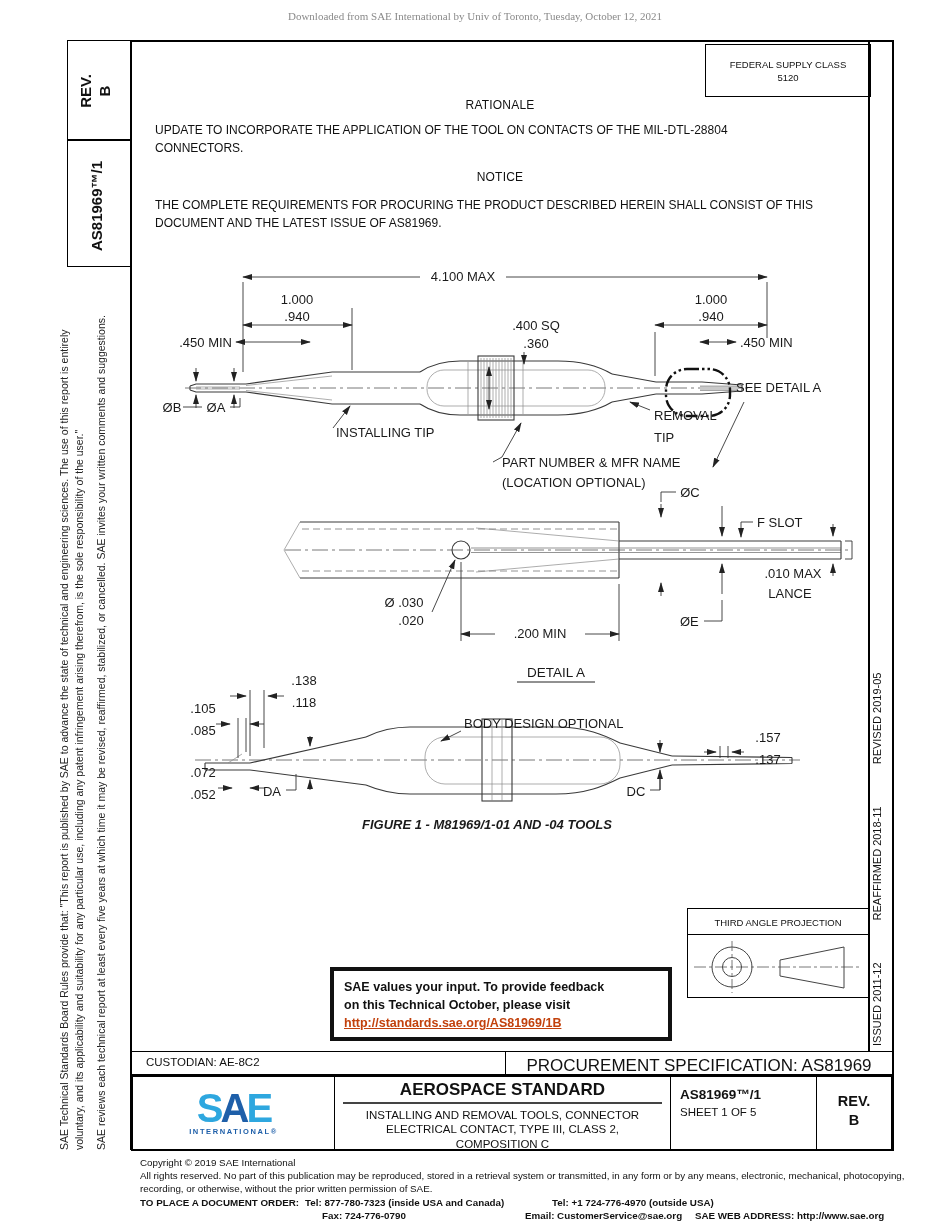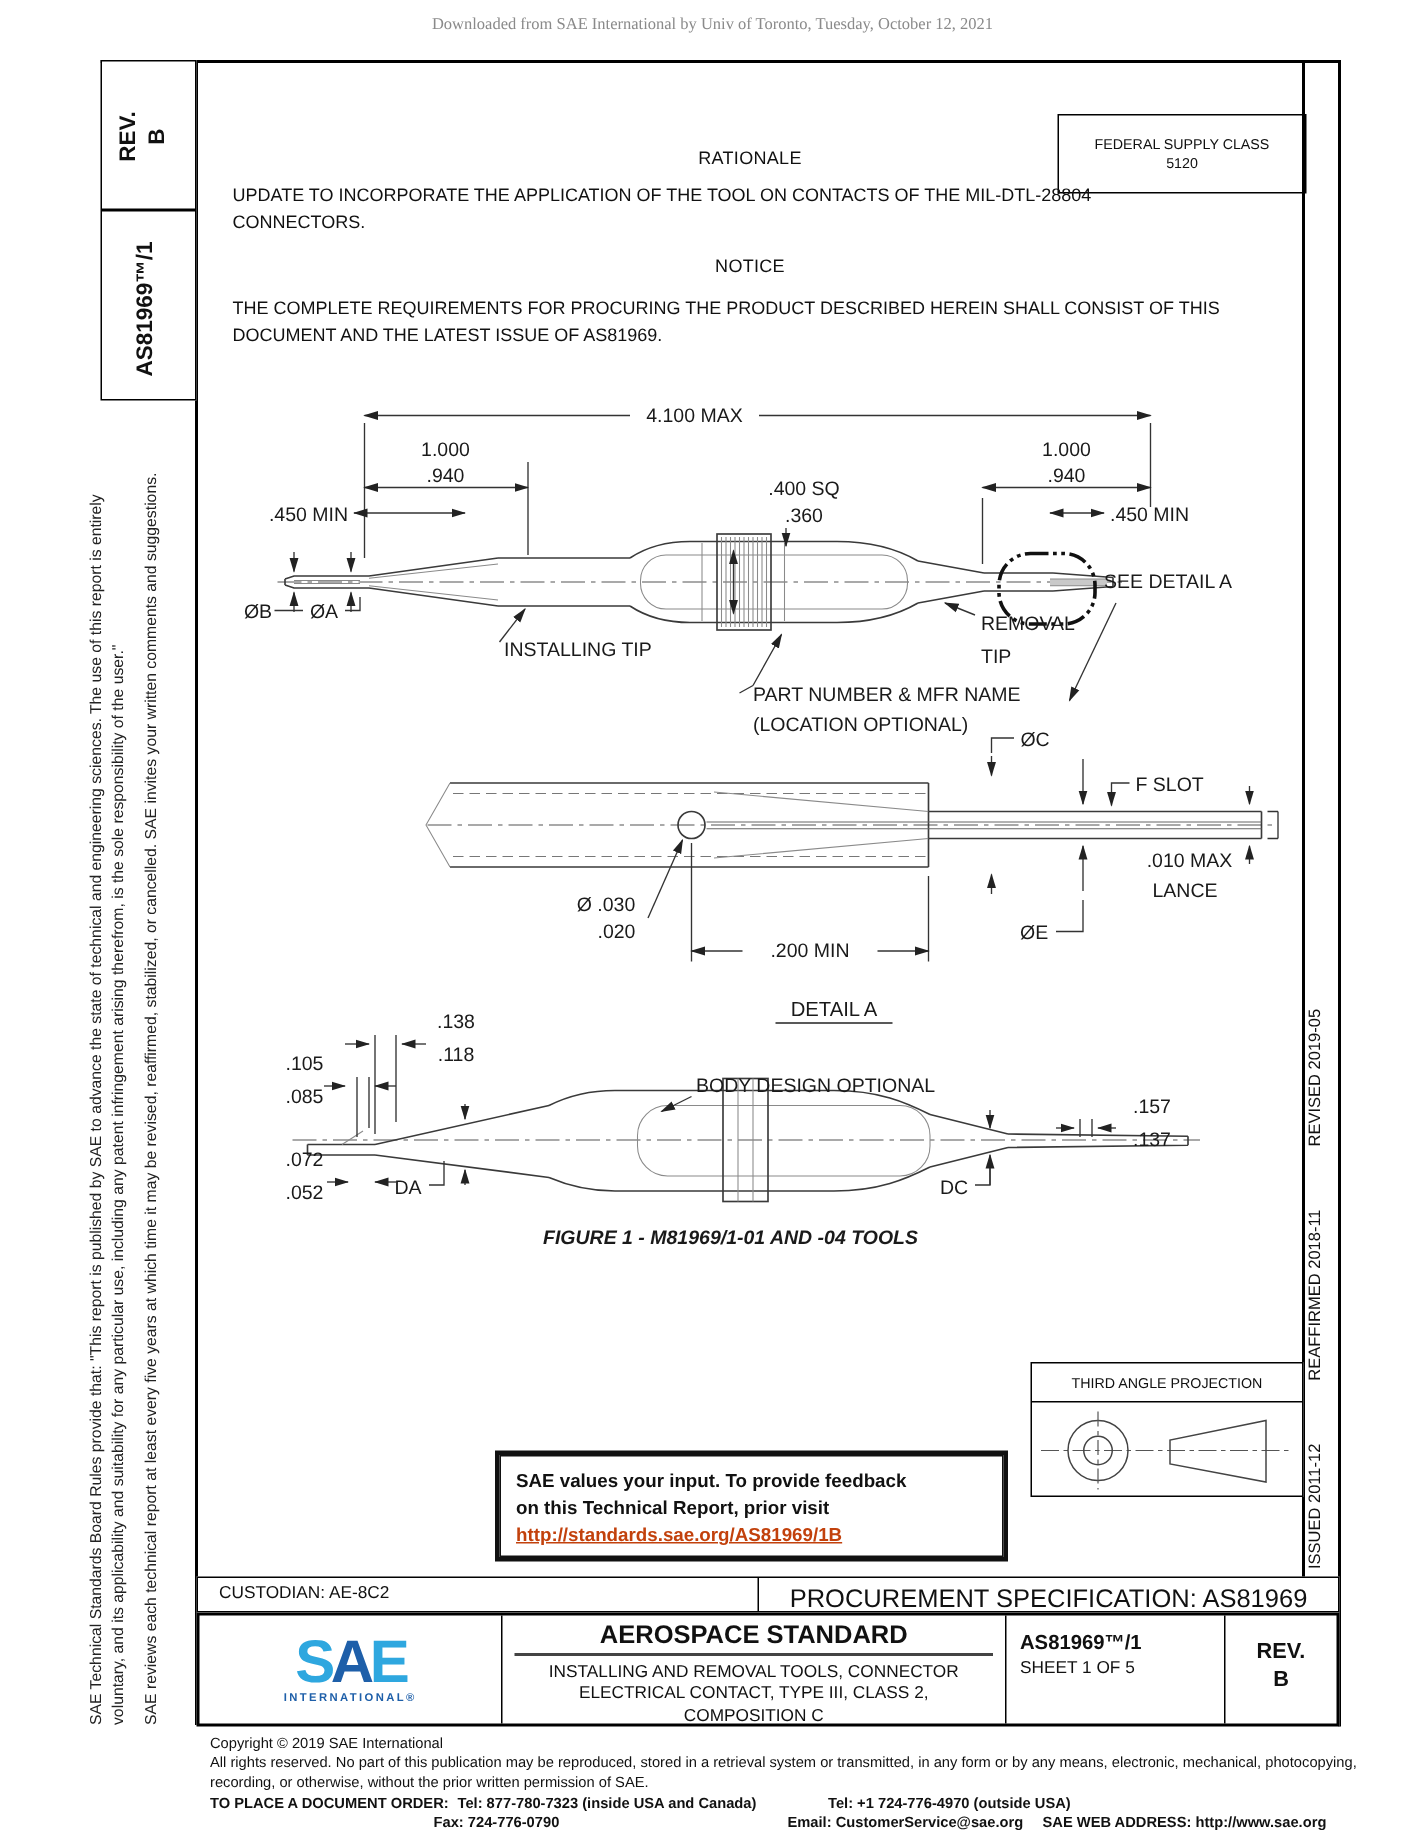--- a/index.html
+++ b/index.html
@@ -9,21 +9,21 @@
   .top-note{position:absolute;top:10px;left:0;width:100%;text-align:center;font-family:"Liberation Serif",serif;font-size:11px;color:#8a8a8a;}
   .box{position:absolute;border:1.8px solid #000;box-sizing:border-box;background:#fff;}
   .rot{transform-origin:top left;transform:rotate(-90deg) translateX(-100%);}
   .side-box{display:flex;align-items:center;justify-content:center;text-align:center;font-weight:bold;}
   .legal{font-size:10.5px;line-height:15px;color:#222;}
   .legal p{margin:0 0 7px 0;}
   .issued{font-size:11px;white-space:nowrap;color:#111;}
   .issued span{margin-right:42px;}
   .heading{position:absolute;left:131px;width:738px;text-align:center;font-size:12px;letter-spacing:.2px;}
   .bodytext{position:absolute;font-size:12px;line-height:17.5px;}
-  .fsc{display:flex;flex-direction:column;justify-content:center;text-align:center;font-size:9.5px;line-height:13px;border:1.5px solid #000;margin-top:32px;}
+  .fsc{display:flex;flex-direction:column;justify-content:center;text-align:center;font-size:9.5px;line-height:13px;border:1.5px solid #000;}
   .fb{position:absolute;border:3px solid #111;box-sizing:border-box;}
   .fb-inner{border:1px solid #111;height:100%;box-sizing:border-box;padding:7px 0 0 10px;font-size:12.5px;font-weight:bold;line-height:18px;}
   .fb a{color:#c2410c;text-decoration:underline;}
   .proj{position:absolute;border:1.5px solid #000;box-sizing:border-box;background:#fff;}
   .proj-title{height:26px;border-bottom:1.5px solid #000;box-sizing:border-box;text-align:center;font-size:9.5px;padding-top:8px;}
   .row{position:absolute;display:flex;border:1.8px solid #000;box-sizing:border-box;background:#fff;}
   .cell{box-sizing:border-box;}
   .cust-cell{width:374px;border-right:1.8px solid #000;font-size:11.5px;padding:4px 0 0 14px;}
   .proc-cell{flex:1;font-size:17px;text-align:center;padding-top:4px;}
   .tb-logo{width:202px;border-right:1.8px solid #000;display:flex;flex-direction:column;align-items:center;justify-content:center;}
@@ -240,21 +240,21 @@
 
     <text x="464" y="728">BODY DESIGN OPTIONAL</text>
     <path class="dm" d="M461,731 L441,741" marker-end="url(#arw)"></path>
 
     <text x="487" y="829" text-anchor="middle" style="font-weight:bold;font-style:italic;font-size:13px;">FIGURE 1 - M81969/1-01 AND -04 TOOLS</text>
   </svg>
 
   <div class="fb" style="left:330px;top:967px;width:342px;height:74px;">
     <div class="fb-inner">
       <div>SAE values your input. To provide feedback</div>
-      <div>on this Technical Report, prior visit</div>
+      <div>on this Technical October, please visit</div>
       <a href="#">http://standards.sae.org/AS81969/1B</a>
     </div>
   </div>
 
   <div class="proj" style="left:687px;top:908px;width:182px;height:90px;">
     <div class="proj-title">THIRD ANGLE PROJECTION</div>
     <svg width="179" height="60" viewBox="0 0 179 60">
       <path d="M6,32 H173" stroke="#555" stroke-width=".8" fill="none" stroke-dasharray="12 3 3 3"></path>
       <circle cx="44" cy="32" r="20" stroke="#444" stroke-width="1" fill="none"></circle>
       <circle cx="44" cy="32" r="9.5" stroke="#444" stroke-width="1" fill="none"></circle>
@@ -291,17 +291,17 @@
       <div>B</div>
     </div>
   </div>
 
   <div class="cpy" style="left:140px;top:1157px;">Copyright © 2019 SAE International</div>
   <div class="cpy" style="left:140px;top:1170px;">All rights reserved. No part of this publication may be reproduced, stored in a retrieval system or transmitted, in any form or by any means, electronic, mechanical, photocopying,</div>
   <div class="cpy" style="left:140px;top:1183px;">recording, or otherwise, without the prior written permission of SAE.</div>
   <div class="cpy b" style="left:140px;top:1197px;">TO PLACE A DOCUMENT ORDER:</div>
   <div class="cpy b" style="left:305px;top:1197px;">Tel: 877-780-7323 (inside USA and Canada)</div>
   <div class="cpy b" style="left:552px;top:1197px;">Tel: +1 724-776-4970 (outside USA)</div>
-  <div class="cpy b" style="left:289px;top:1210px;">Fax: 724-776-0790</div>
+  <div class="cpy b" style="left:322px;top:1210px;">Fax: 724-776-0790</div>
   <div class="cpy b" style="left:525px;top:1210px;">Email: CustomerService@sae.org</div>
   <div class="cpy b" style="left:695px;top:1210px;">SAE WEB ADDRESS: http://www.sae.org</div>
 
 </div>
 
 </body></html>

